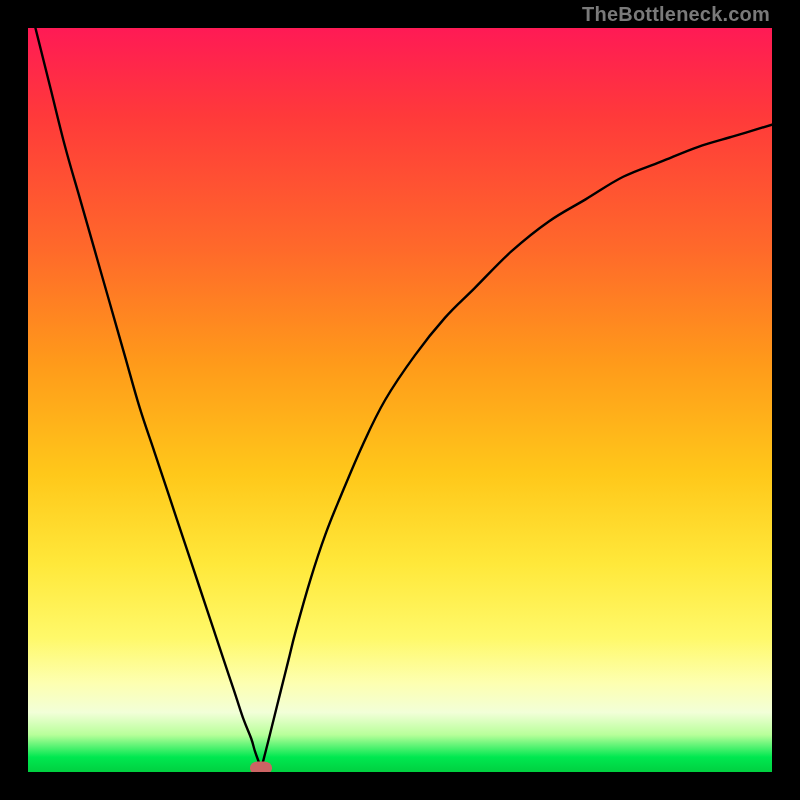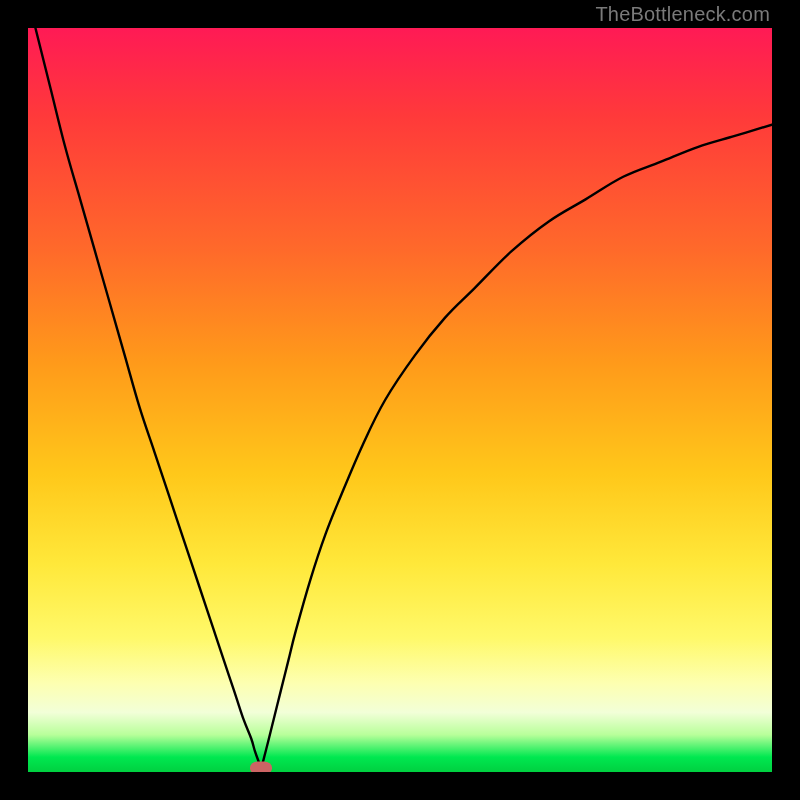--- a/index.html
+++ b/index.html
@@ -55,21 +55,21 @@
     border-radius: 8px / 6px;
     background: #cc6464;
     transform: translate(-50%, -50%);
   }
   .watermark {
     position: absolute;
     right: 30px;
     top: 3px;
     color: #7a7a7a;
     font-size: 20px;
-    font-weight: 400;
+    font-weight: 700;
     letter-spacing: 0.2px;
     user-select: none;
   }
 </style>
 </head>
 <body>
 
 <div class="frame">
 
   <div class="watermark">TheBottleneck.com</div>

